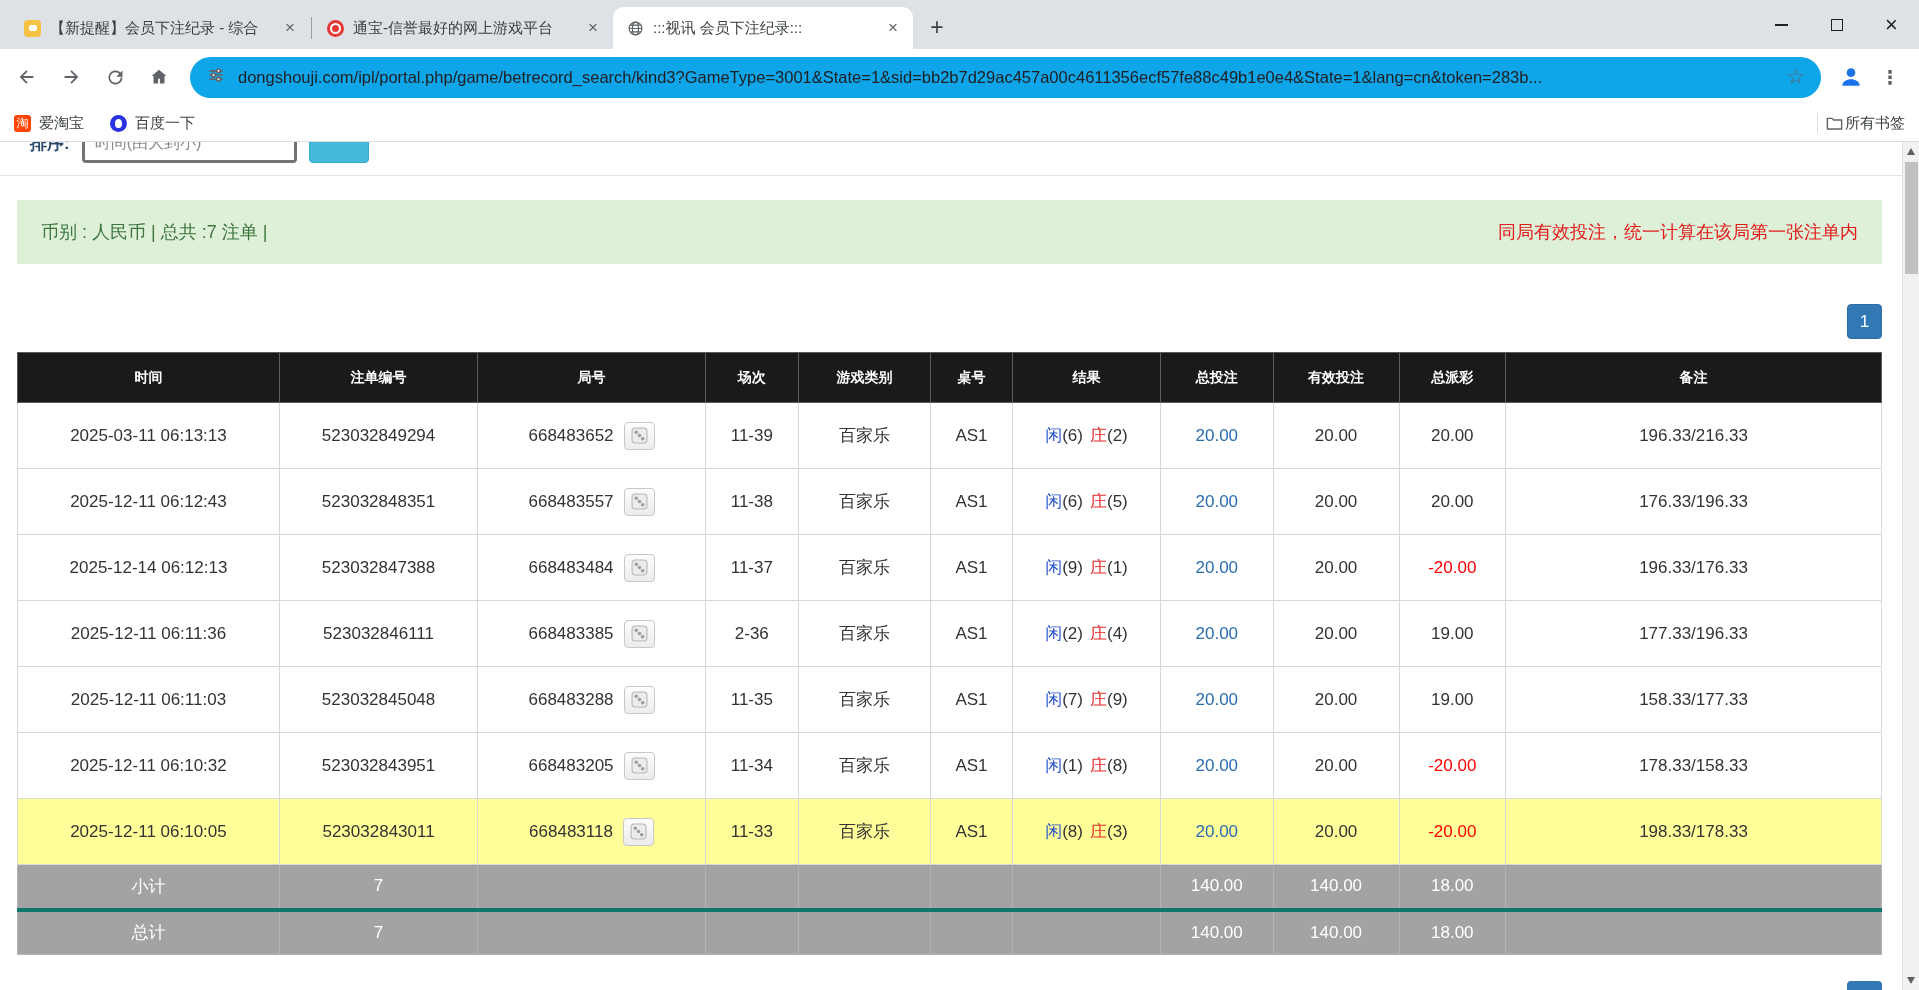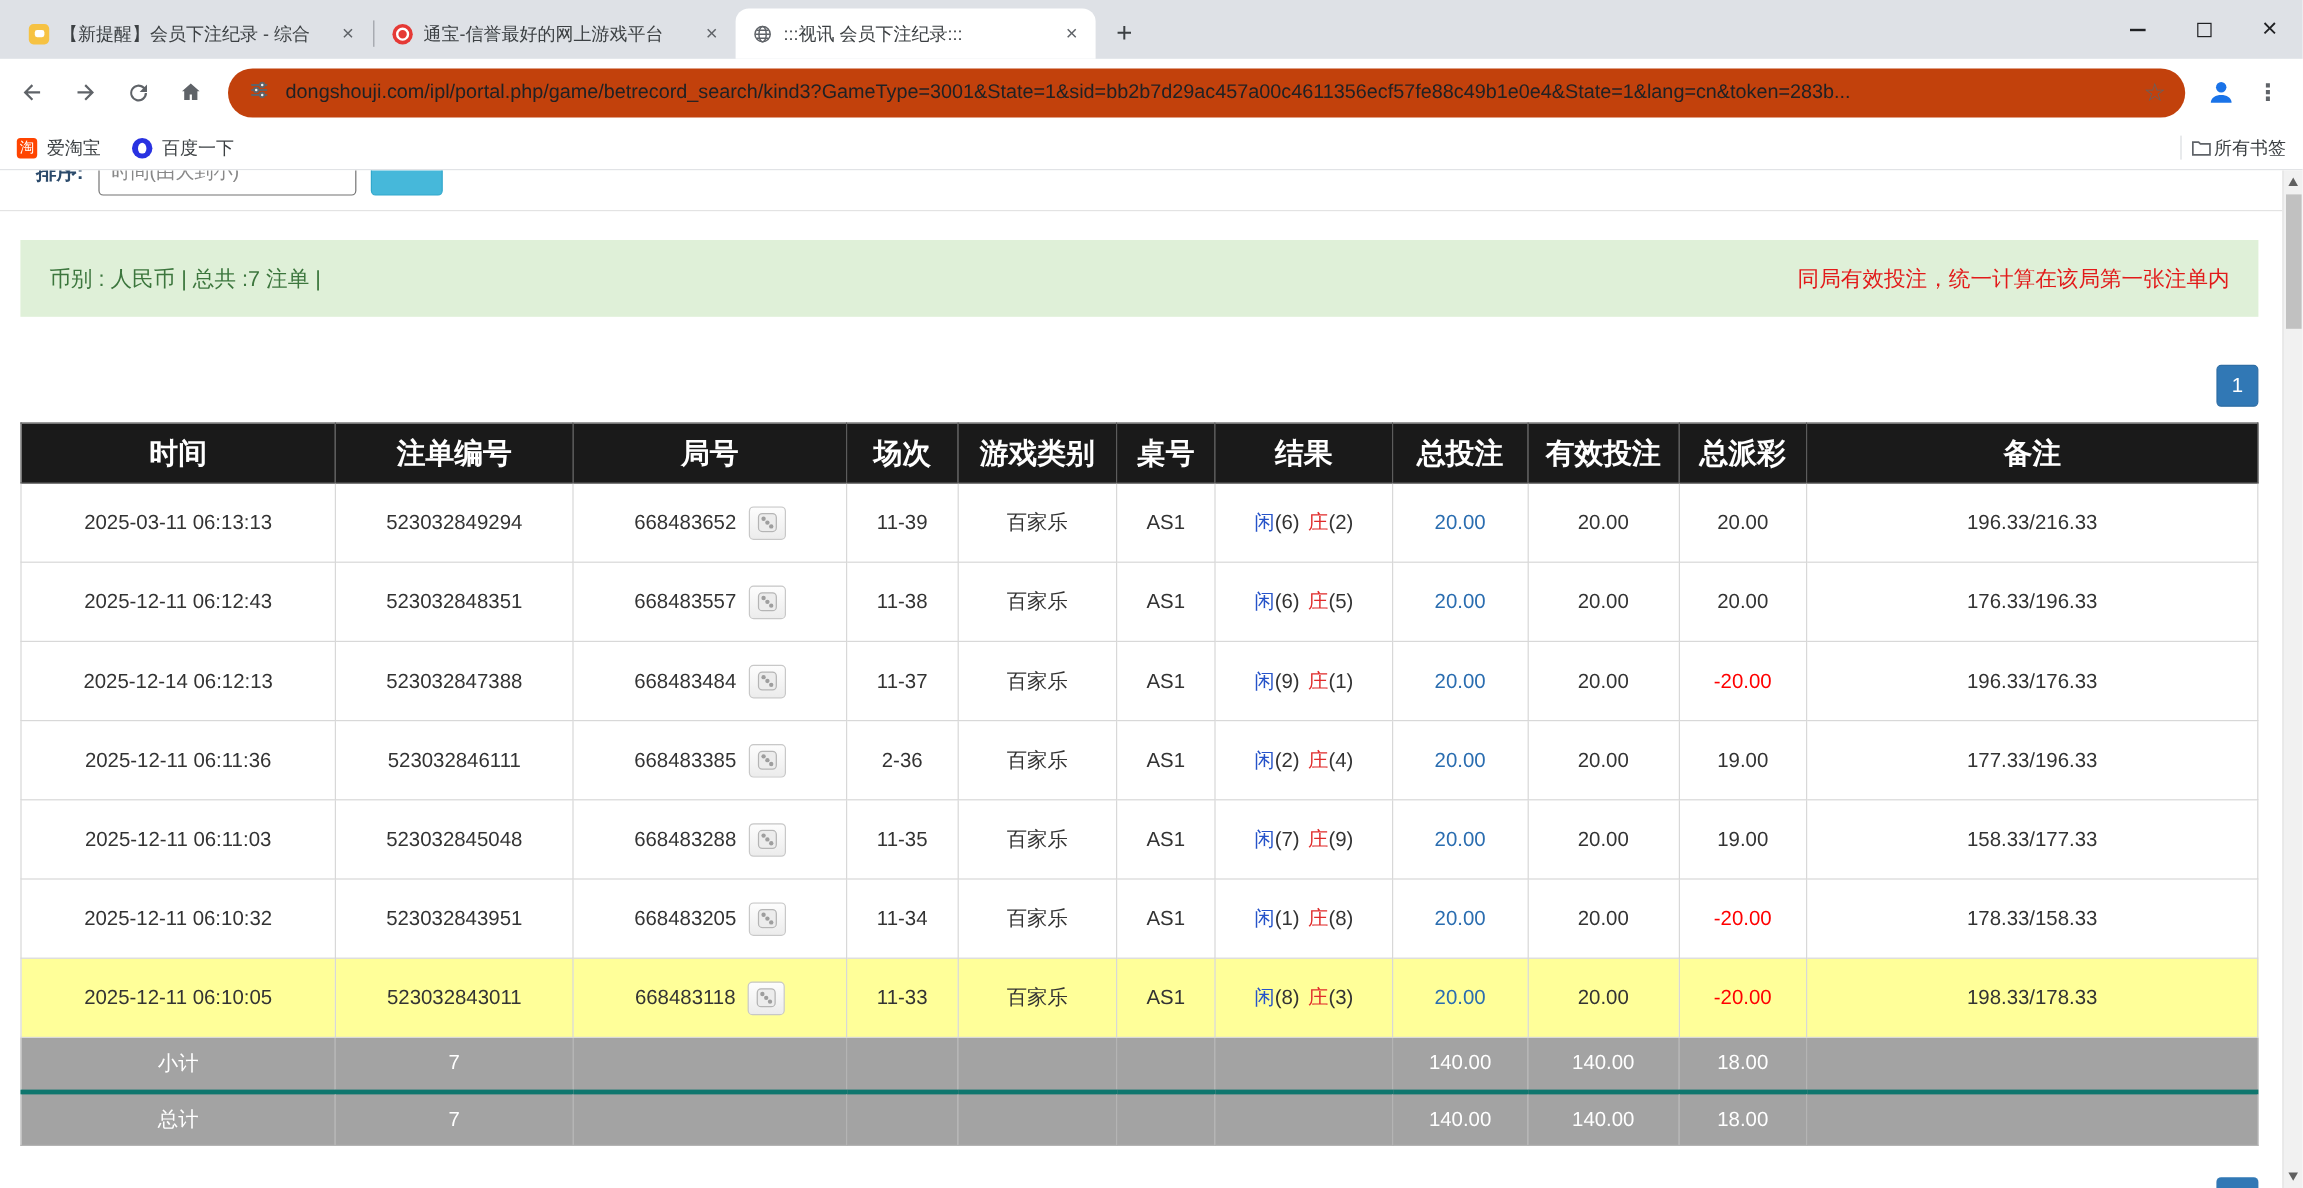--- a/index.html
+++ b/index.html
@@ -22,21 +22,21 @@
   .newtab{width:32px;height:32px;margin:0 0 6px 8px;display:flex;align-items:center;justify-content:center;align-self:flex-end;border-radius:50%;}
   .newtab::before{content:"+";font-size:23px;color:#3c4043;line-height:1;}
   .win-controls{position:absolute;right:0;top:0;height:49px;display:flex;}
   .win-btn{width:55px;height:100%;display:flex;align-items:center;justify-content:center;}
   .glyph-min{width:13px;height:2px;background:#202124;display:block;}
   .glyph-max{width:12px;height:12px;border:1.5px solid #202124;display:block;}
   .glyph-close::before{content:"\00D7";font-size:22px;color:#202124;line-height:1;}
 
   .toolbar{height:56px;display:flex;align-items:center;padding:0 14px 0 8px;gap:6px;background:#fff;}
   .nav-btn{width:38px;height:38px;border-radius:50%;display:flex;align-items:center;justify-content:center;flex:none;}
-  .omnibox{flex:1;height:41px;background:#c2410c;border-radius:21px;display:flex;align-items:center;padding:0 16px;gap:12px;margin:0 6px;min-width:0;}
+  .omnibox{flex:1;height:41px;background:#0ea5e9;border-radius:21px;display:flex;align-items:center;padding:0 16px;gap:12px;margin:0 6px;min-width:0;}
   .url{flex:1;font-size:16.5px;color:#202124;white-space:nowrap;overflow:hidden;}
   .star-btn::before{content:"\2606";font-size:21px;color:#5f6368;}
   .avatar{width:36px;height:36px;display:flex;align-items:center;justify-content:center;flex:none;}
   .menu-btn{width:30px;height:36px;display:flex;align-items:center;justify-content:center;flex:none;}
   .menu-btn::before{content:"\22EE";font-size:19px;color:#5f6368;font-weight:bold;}
 
   .bookmarks{height:37px;display:flex;align-items:center;padding:0 14px;gap:26px;font-size:15px;color:#3c4043;border-bottom:1px solid #dadce0;background:#fff;}
   .bm-item{display:flex;align-items:center;gap:8px;}
   .bm-ico{width:17px;height:17px;display:flex;align-items:center;justify-content:center;flex:none;}
   .bm-ico.taobao{background:#ff4400;color:#fff;font-size:12px;border-radius:3px;}
@@ -44,31 +44,31 @@
   .bm-ico.baidu{background:#2932e1;border-radius:50%;}
   .bm-ico.baidu::before{content:"";width:7px;height:9px;background:#fff;border-radius:50% 50% 45% 45%;}
   .bm-right{margin-left:auto;display:flex;align-items:center;gap:1px;}
   .bm-divider{width:1px;height:20px;background:#dadce0;margin-right:6px;}
 
   
   .content{position:relative;height:848px;background:#fff;}
   .filter-section{width:1902px;height:34px;overflow:hidden;border-bottom:1px solid #e3e3e3;}
   .filter-row{display:flex;align-items:center;gap:12px;margin:-20px 0 0 30px;height:42px;}
   .filter-label{font-weight:bold;color:#2b4a6b;font-size:17px;}
-  .filter-input{width:215px;height:40px;border:1px solid #737373;border-radius:4px;font-size:16px;color:#888;padding:0 10px;outline:none;font-family:inherit;}
+  .filter-input{width:215px;height:40px;border:3px solid #737373;border-radius:4px;font-size:16px;color:#888;padding:0 10px;outline:none;font-family:inherit;}
   .filter-btn{width:60px;height:40px;background:#46b8da;border:1px solid #31a8cc;border-radius:4px;cursor:pointer;}
   .page-inner{width:1902px;padding:0 20px 0 17px;}
   .summary-bar{margin-top:24px;background:#dff0d8;height:64px;display:flex;align-items:center;justify-content:space-between;padding:1px 24px;font-size:18px;}
   .summary-left{color:#3c763d;}
   .summary-right{color:#e21a1a;}
   .pagination-row{display:flex;justify-content:flex-end;margin:40px 0 13px 0;}
   .page-btn{min-width:35px;height:35px;background:#3178b5;border:1px solid #2e6da4;color:#fff;display:flex;align-items:center;justify-content:center;font-size:17px;border-radius:4px;cursor:pointer;}
 
   table.records{width:100%;border-collapse:collapse;table-layout:fixed;font-size:17px;color:#333;}
-  .records th{background:#1a1a1a;color:#fff;height:50px;font-weight:bold;font-size:24px;border:1px solid #5c5c5c;text-align:center;}
+  .records th{background:#1a1a1a;color:#fff;height:50px;font-weight:bold;font-size:14px;border:1px solid #5c5c5c;text-align:center;}
   .records tbody td{height:66px;text-align:center;border:1px solid #d8d8d8;background:#fff;}
   .records tbody tr.highlight td{background:#ffff99;}
   .bet-amt{color:#2a6db0;cursor:pointer;}
   .payout.neg{color:#ff0000;}
   .result-cell .player{color:#2653c9;}
   .result-cell .banker{color:#e02b2b;margin-left:7px;}
   .round-wrap{display:inline-flex;align-items:center;gap:10px;}
   .replay-btn{width:31px;height:28px;border:1px solid #c8c8c8;border-radius:4px;background:linear-gradient(#fdfdfd,#ececec);display:inline-flex;align-items:center;justify-content:center;cursor:pointer;}
   .records tfoot td{background:#a3a3a3;color:#fff;height:45px;text-align:center;border:1px solid #b4b4b4;font-size:17px;}
   .records tfoot tr.subtotal td{border-bottom:4px solid #0f766e;margin-top:38px;}

